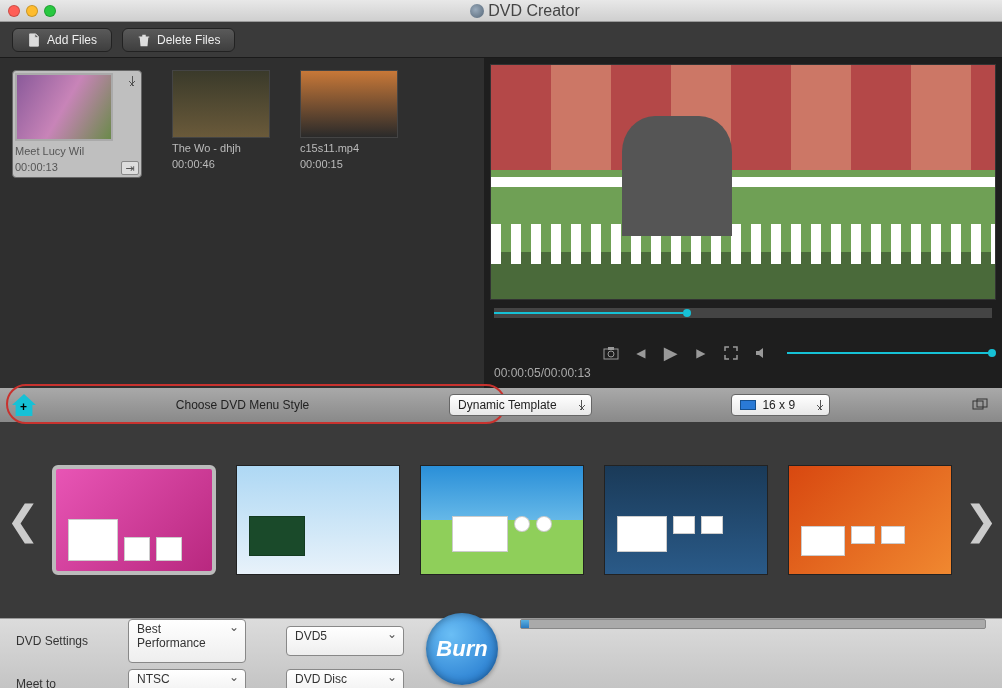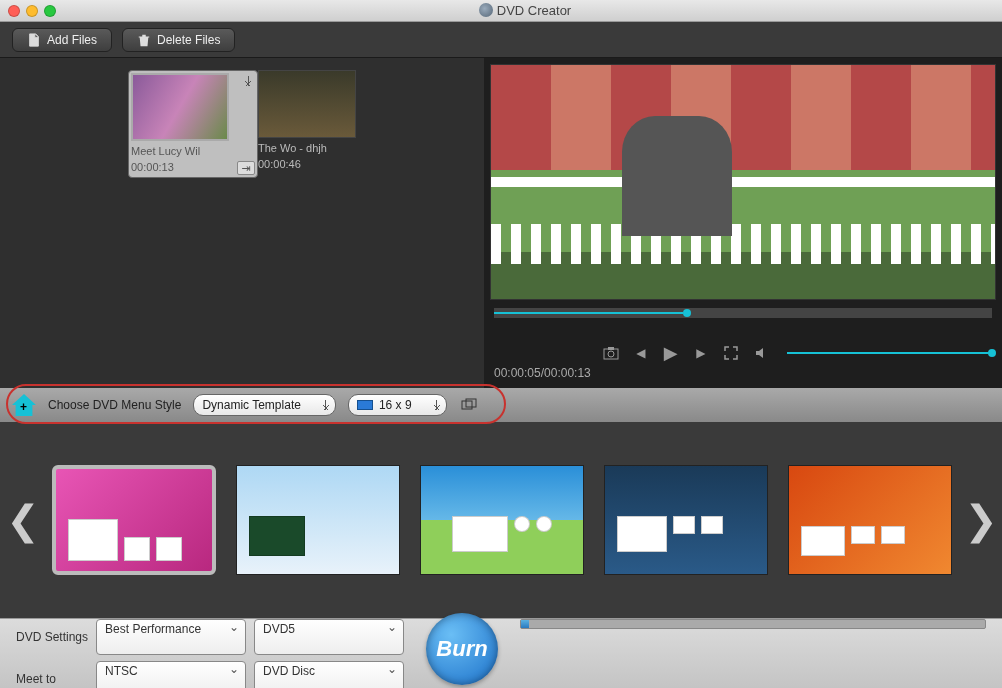--- a/index.html
+++ b/index.html
@@ -3,31 +3,31 @@
 <meta charset="utf-8">
 <style>
 * { margin: 0; padding: 0; box-sizing: border-box; font-family: -apple-system, "Helvetica Neue", Arial, sans-serif; }
 body { width: 1002px; height: 688px; background: #2a2a2a; overflow: hidden; font-size: 12px; color: #ccc; }
 
 
 .titlebar { height: 22px; background: linear-gradient(#e8e8e8, #cfcfcf); display: flex; align-items: center; padding: 0 8px; border-bottom: 1px solid #999; }
 .traffic { display: flex; gap: 6px; }
 .dot { width: 12px; height: 12px; border-radius: 50%; border: 1px solid rgba(0,0,0,.2); }
 .dot.r { background: #ff5f57; } .dot.y { background: #febc2e; } .dot.g { background: #28c840; }
-.titlebar .title { flex: 1; text-align: center; color: #444; font-size: 13px; }
+.titlebar .title { flex: 1; text-align: center; color: #444; font-size: 16px; }
 .titlebar .logo { width: 14px; height: 14px; display: inline-block; margin-right: 4px; border-radius: 50%; background: radial-gradient(circle at 40% 40%, #9ab, #567); vertical-align: -2px; }
 
 
 .toolbar { height: 36px; background: #3a3a3a; display: flex; align-items: center; padding: 0 12px; gap: 10px; border-bottom: 1px solid #1a1a1a; }
 .btn { background: linear-gradient(#5a5a5a,#3e3e3e); border: 1px solid #222; border-radius: 6px; padding: 4px 14px; color: #eee; font-size: 12px; display: flex; align-items: center; gap: 6px; cursor: pointer; }
 .btn svg { width: 14px; height: 14px; }
 
 
 .main { display: flex; height: 330px; }
-.filelist { flex: 1; background: #2f2f2f; padding: 12px; display: flex; gap: 0; align-items: flex-start; justify-content: center; }
+.filelist { flex: 1; background: #2f2f2f; padding: 12px; display: flex; gap: 30px; align-items: flex-start; }
 .clip { width: 98px; }
 .thumb { width: 98px; height: 68px; background: #555; border: 1px solid #444; position: relative; }
 .clip.sel .thumb { border: 2px solid #aaa; }
 .clip.sel { background: #bfbfbf; border-radius: 4px; padding: 2px; }
 .clip.sel .meta { color: #555; }
 .meta { font-size: 11px; color: #bbb; margin-top: 4px; white-space: nowrap; overflow: hidden; }
 .meta .dur { font-size: 11px; }
 .eject { float: right; width: 18px; height: 14px; background: #ddd; border: 1px solid #888; border-radius: 2px; display: inline-flex; align-items: center; justify-content: center; }
 
 .preview { width: 518px; background: #1e1e1e; display: flex; flex-direction: column; }
@@ -38,25 +38,25 @@
 .scrub { height: 10px; margin: 6px 10px; background: #444; position: relative; }
 .scrub .track { position: absolute; left: 0; height: 2px; top: 4px; background: #16c1d6; }
 .scrub .handle { position: absolute; top: 1px; width: 8px; height: 8px; border-radius: 50%; background: #16c1d6; }
 .controls { display: flex; align-items: center; gap: 10px; padding: 2px 10px 8px 10px; color: #aaa; }
 .controls .time { font-size: 12px; margin-top: 40px; }
 .ctlicon { width: 20px; height: 20px; display: flex; align-items: center; justify-content: center; color: #999; cursor: pointer; }
 .vol { flex: 1; height: 2px; background: #16c1d6; position: relative; margin-left: 6px; }
 .vol::after { content:''; position:absolute; right:-4px; top:-3px; width:8px; height:8px; border-radius:50%; background:#16c1d6; }
 
 
-.menubar { height: 34px; background: linear-gradient(#a9a9a9,#898989); display: flex; align-items: center; padding: 0 12px; gap: 12px; color: #222; position: relative; }
+.menubar { height: 34px; background: linear-gradient(#a9a9a9,#898989); display: flex; align-items: center; padding: 0 12px; gap: 12px; color: #222; position: relative; justify-content: space-between; }
 .ring { position:absolute; left:6px; top:-4px; width:500px; height:40px; border:2px solid #c8322e; border-radius:20px; pointer-events:none; }
 .home { width: 24px; height: 22px; background: #16c1d6; clip-path: polygon(50% 0, 100% 50%, 85% 50%, 85% 100%, 15% 100%, 15% 50%, 0 50%); position: relative; }
 .home::after { content:'+'; position:absolute; left:8px; top:6px; color:#000; font-weight:bold; font-size:12px; }
-.sel { background: linear-gradient(#fff,#e8e8e8); border: 1px solid #666; border-radius: 10px; padding: 3px 34px 3px 8px; font-size: 12px; color: #222; position: relative; min-width: 130px; }
+.sel { background: linear-gradient(#fff,#e8e8e8); border: 1px solid #666; border-radius: 4px; padding: 3px 34px 3px 8px; font-size: 12px; color: #222; position: relative; min-width: 130px; }
 .sel::after { content:''; position:absolute; right:6px; top:5px; width:6px; height:10px; background: linear-gradient(#555,#555) center/1px 100% no-repeat, linear-gradient(45deg,transparent 3px,#555 3px 4px,transparent 4px), linear-gradient(-45deg,transparent 3px,#555 3px 4px,transparent 4px); }
 .sel.aspect { min-width: 80px; display: flex; align-items: center; gap: 6px; }
 .aspecticon { width: 16px; height: 10px; background: #2a7ad6; border: 1px solid #15508f; }
 .fsicon { width: 20px; height: 20px; display:flex; align-items:center; justify-content:center; color:#333; cursor:pointer; }
 
 
 .strip { height: 196px; background: #3a3a3a; display: flex; align-items: center; padding: 0 12px; gap: 18px; }
 .nav { width: 22px; height: 50px; color: #ccc; font-size: 40px; display:flex; align-items:center; justify-content:center; cursor:pointer; }
 .templates { flex: 1; display: flex; gap: 20px; align-items: center; }
 .tmpl { width: 164px; height: 110px; background: #555; border: 1px solid #222; }
@@ -65,21 +65,21 @@
 .tmpl.t2 { background: linear-gradient(#2a8fd8,#65b8e8 50%,#8fcf5a 50%); }
 .tmpl.t3 { background: linear-gradient(#1a3a58,#2a5a88); }
 .tmpl.t4 { background: linear-gradient(135deg,#d84810,#f08830); }
 .tmpl .boxes { display:flex; gap:6px; padding:50px 12px 12px 12px; }
 .tmpl .box { background:#fff; border:1px solid rgba(0,0,0,.2); }
 
 
 .bottom { background: linear-gradient(#dcdcdc,#c4c4c4); height: 70px; display: flex; align-items: flex-start; padding: 0 16px; gap: 14px; color: #333; border-top: 1px solid #999; }
 .settings { display: grid; grid-template-columns: auto 150px 150px; gap: 6px 8px; align-items: center; }
 .settings label { font-size: 12px; text-align: left; }
-.bsel { background: linear-gradient(#fff,#eee); border: 1px solid #888; border-radius: 4px; padding: 2px 20px 18px 8px; font-size: 12px; position: relative; }
+.bsel { background: linear-gradient(#fff,#eee); border: 1px solid #888; border-radius: 4px; padding: 2px 20px 12px 8px; font-size: 12px; position: relative; margin-left: 32px; }
 .bsel::after { content:'⌄'; position:absolute; right:6px; top:0; font-size:12px; color:#555; }
 .burn { width: 72px; height: 72px; border-radius: 50%; background: radial-gradient(circle at 35% 30%, #6abef5, #1a6fc8); display:flex; align-items:center; justify-content:center; color:#fff; font-size:22px; font-style:italic; font-weight:bold; box-shadow: inset 0 0 8px rgba(0,0,0,.4), 0 2px 4px rgba(0,0,0,.3); cursor:pointer; margin: -6px 8px; }
 .progress { flex: 1; display:flex; flex-direction:column; gap:6px; }
 .pbar { height: 10px; background: #aaa; border: 1px solid #888; border-radius: 2px; position: relative; }
 .pfill { position:absolute; left:0; top:0; bottom:0; background: linear-gradient(#5ab0e0,#2a7ac0); }
 .ptext { font-size: 11px; color: #444; }
 </style>
 </head>
 <body>
 
@@ -112,20 +112,25 @@
   <div class="filelist">
     <div class="clip sel">
       <div class="thumb" style="background:linear-gradient(120deg,#8a5a9a,#c884b8,#6a8a4a);"></div>
       <div class="meta">Meet Lucy Wil</div>
       <div class="meta"><span class="dur">00:00:13</span> <span class="eject">⇥</span></div>
     </div>
     <div class="clip">
       <div class="thumb" style="background:linear-gradient(#3a3a2a,#6a5a3a);"></div>
       <div class="meta">The Wo - dhjh</div>
       <div class="meta dur">00:00:46</div>
+    </div>
+    <div class="clip">
+      <div class="thumb" style="background:linear-gradient(#c87838,#2a2a2a);"></div>
+      <div class="meta">c15s11.mp4</div>
+      <div class="meta dur">00:00:15</div>
     </div>
   </div>
   <div class="preview">
     <div class="video">
         <div class="fence"></div>
       </div>
     <div class="scrub">
       <div class="track" style="width:38%"></div>
       <div class="handle" style="left:38%"></div>
     </div>

